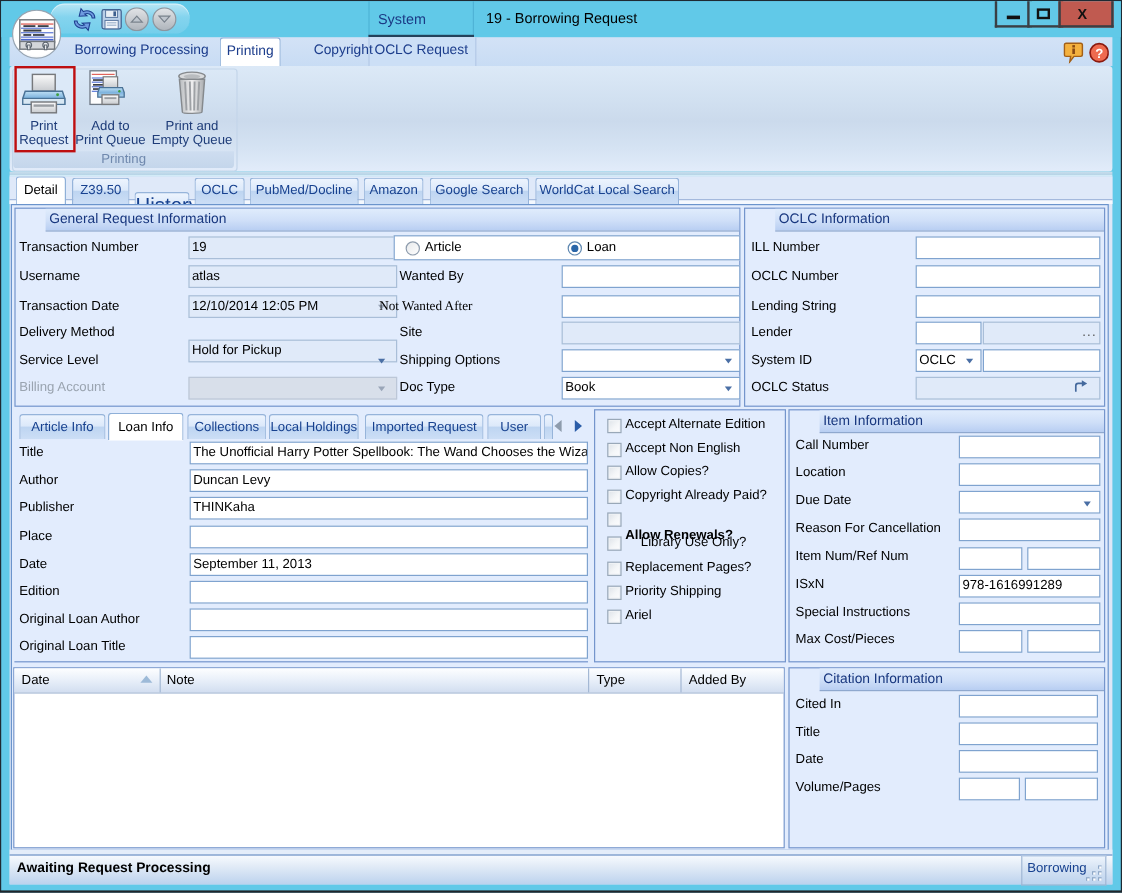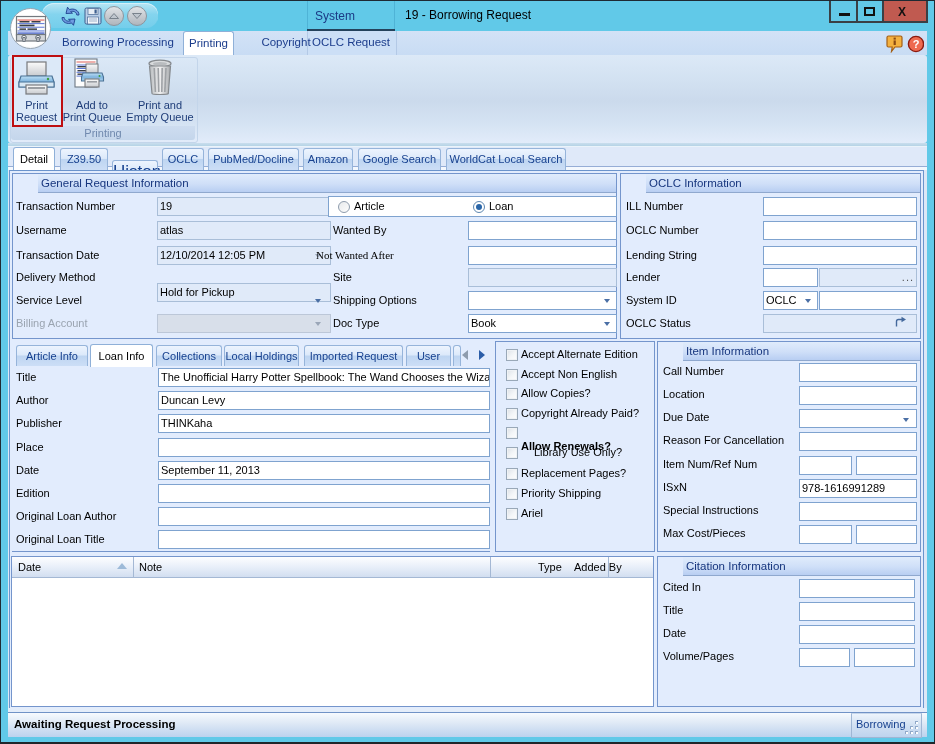--- a/index.html
+++ b/index.html
@@ -218,21 +218,21 @@
   <div class="fld" style="left:856px;top:456px;width:55px;"></div>
   <div class="fld" style="left:799px;top:479px;width:112px;">978-1616991289</div>
   <div class="fld" style="left:799px;top:502px;width:112px;"></div>
   <div class="fld" style="left:799px;top:525px;width:47px;"></div>
   <div class="fld" style="left:856px;top:525px;width:55px;"></div>
 
   <div class="abs" style="left:11px;top:556px;width:641px;height:149px;background:#fff;border:1px solid #7495CC;"></div>
   <div class="abs" style="left:12px;top:557px;width:641px;height:20px;background:linear-gradient(#FDFEFF,#E8EFF9 50%,#D2DEF0);border-bottom:1px solid #A4B8D4;"></div>
   <div class="hdrcell" style="left:12px;width:115px;">Date</div>
   <div class="hdrcell" style="left:133px;width:351px;">Note</div>
-  <div class="hdrcell" style="left:491px;width:70px;margin-left:41px;">Type</div>
+  <div class="hdrcell" style="left:491px;width:70px;">Type</div>
   <div class="hdrcell" style="left:568px;width:80px;border-right:none;">Added By</div>
   <div class="abs" style="left:117px;top:563px;width:0;height:0;border-left:5px solid transparent;border-right:5px solid transparent;border-bottom:6px solid #9DBAD8;"></div>
 
   <div class="panel" style="left:657px;top:556px;width:262px;height:149px;">
     <div class="phead">Citation Information</div>
   </div>
   <div class="lbl" style="left:663px;top:581px;">Cited In</div>
   <div class="lbl" style="left:663px;top:604px;">Title</div>
   <div class="lbl" style="left:663px;top:627px;">Date</div>
   <div class="lbl" style="left:663px;top:650px;">Volume/Pages</div>

